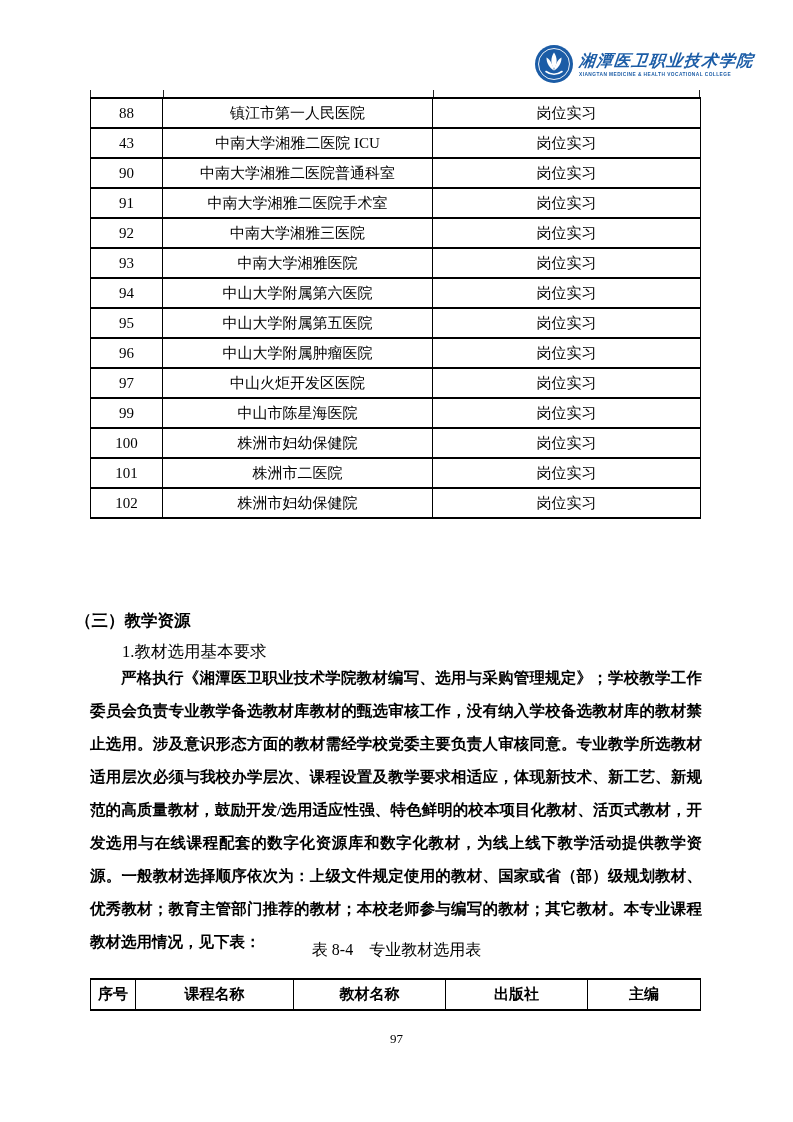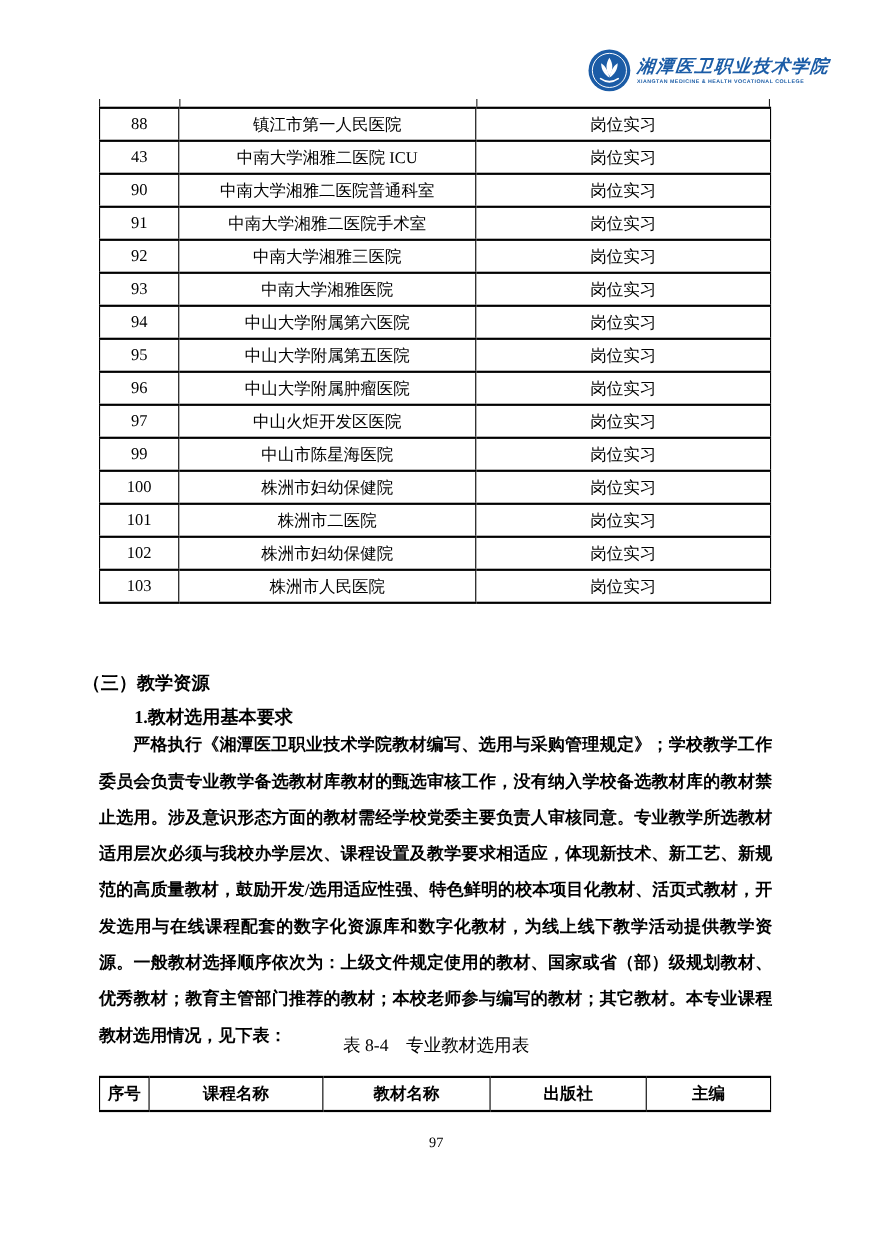--- a/index.html
+++ b/index.html
@@ -21,21 +21,21 @@
   .stubs i{position:absolute;top:0;width:1px;height:7px;background:#222;display:block;}
   
   table.t1{position:absolute;left:90px;top:97px;width:610px;border-collapse:collapse;table-layout:fixed;}
   table.t1 td{
     border-left:1px solid #000;border-right:1px solid #000;
     border-top:2px solid #000;border-bottom:2px solid #000;
     height:28px;text-align:center;vertical-align:middle;font-size:15px;padding:0;
   }
   
   .h3{position:absolute;left:75px;top:610px;font-size:16.5px;font-weight:bold;}
-  .h4{position:absolute;left:122px;top:641px;font-size:16.5px;font-weight:bold;}
+  .h4{position:absolute;left:122px;top:641px;font-size:16.5px;font-weight:normal;}
   .para{
     position:absolute;left:90px;top:661px;width:612px;
     font-size:15.5px;line-height:33px;text-align:justify;text-indent:2em;
     text-justify:inter-ideograph;
     font-weight:bold;
   }
   .caption{position:absolute;left:0;top:940px;width:793px;text-align:center;font-size:16px;}
   
   table.t2{position:absolute;left:90px;top:978px;width:610px;border-collapse:collapse;table-layout:fixed;}
   table.t2 th{
@@ -140,25 +140,20 @@
       <tr>
         <td>101</td>
         <td>株洲市二医院</td>
         <td>岗位实习</td>
       </tr>
       <tr>
         <td>102</td>
         <td>株洲市妇幼保健院</td>
         <td>岗位实习</td>
       </tr>
-      <tr>
-        <td>103</td>
-        <td>株洲市人民医院</td>
-        <td>岗位实习</td>
-      </tr>
     </tbody>
 </table>
 
 <div class="h3">（三）教学资源</div>
 <div class="h4">1.教材选用基本要求</div>
 
 <div class="para">严格执行《湘潭医卫职业技术学院教材编写、选用与采购管理规定》；学校教学工作委员会负责专业教学备选教材库教材的甄选审核工作，没有纳入学校备选教材库的教材禁止选用。涉及意识形态方面的教材需经学校党委主要负责人审核同意。专业教学所选教材适用层次必须与我校办学层次、课程设置及教学要求相适应，体现新技术、新工艺、新规范的高质量教材，鼓励开发/选用适应性强、特色鲜明的校本项目化教材、活页式教材，开发选用与在线课程配套的数字化资源库和数字化教材，为线上线下教学活动提供教学资源。一般教材选择顺序依次为：上级文件规定使用的教材、国家或省（部）级规划教材、优秀教材；教育主管部门推荐的教材；本校老师参与编写的教材；其它教材。本专业课程教材选用情况，见下表：</div>
 
 <div class="caption">表 8-4　专业教材选用表</div>
 

